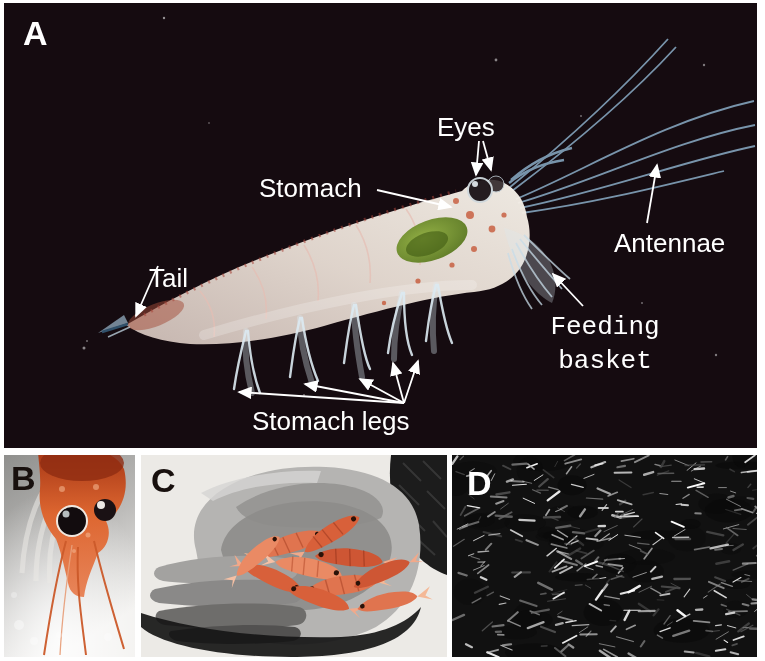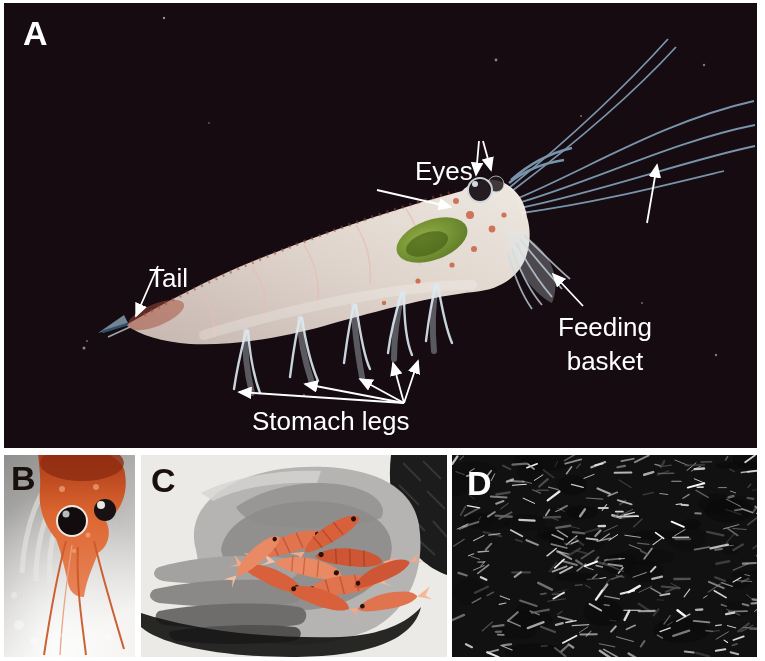--- a/index.html
+++ b/index.html
@@ -172,23 +172,25 @@
       <line x1="400" y1="400" x2="235" y2="389" marker-end="url(#ah)"></line>
       <line x1="400" y1="400" x2="301" y2="381" marker-end="url(#ah)"></line>
       <line x1="400" y1="400" x2="356" y2="376" marker-end="url(#ah)"></line>
       <line x1="400" y1="400" x2="389" y2="360" marker-end="url(#ah)"></line>
       <line x1="400" y1="400" x2="414" y2="358" marker-end="url(#ah)"></line>
     </g>
   </svg>
 
   <div class="letter light" id="letter-a">A</div>
 
-  <div class="anno" style="left:411px;top:108px;margin-top:44px;">Eyes</div>
+  <div class="anno" style="left:433px;top:108px;">Eyes</div>
+  <div class="anno" style="left:255px;top:169px;">Stomach</div>
   <div class="anno" style="left:145px;top:230px;margin-top:29px;">Tail</div>
-  <div class="anno wrap" style="left:545px;top:308px;">Feeding basket</div>
+  <div class="anno" style="left:610px;top:224px;">Antennae</div>
+  <div class="anno wrap" style="left:545px;top:308px;font-family:Liberation Mono, monospace;">Feeding basket</div>
   <div class="anno" style="left:248px;top:402px;">Stomach legs</div>
 </div>
 
 <div class="panel" id="panel-b">
   <svg width="131" height="202" viewBox="0 0 131 202">
     <defs>
       <linearGradient id="bGrad" x1="0" y1="0" x2="0.4" y2="1">
         <stop offset="0" stop-color="#8f8f8d"></stop>
         <stop offset="0.55" stop-color="#bdbcba"></stop>
         <stop offset="1" stop-color="#f2f1ef"></stop>

